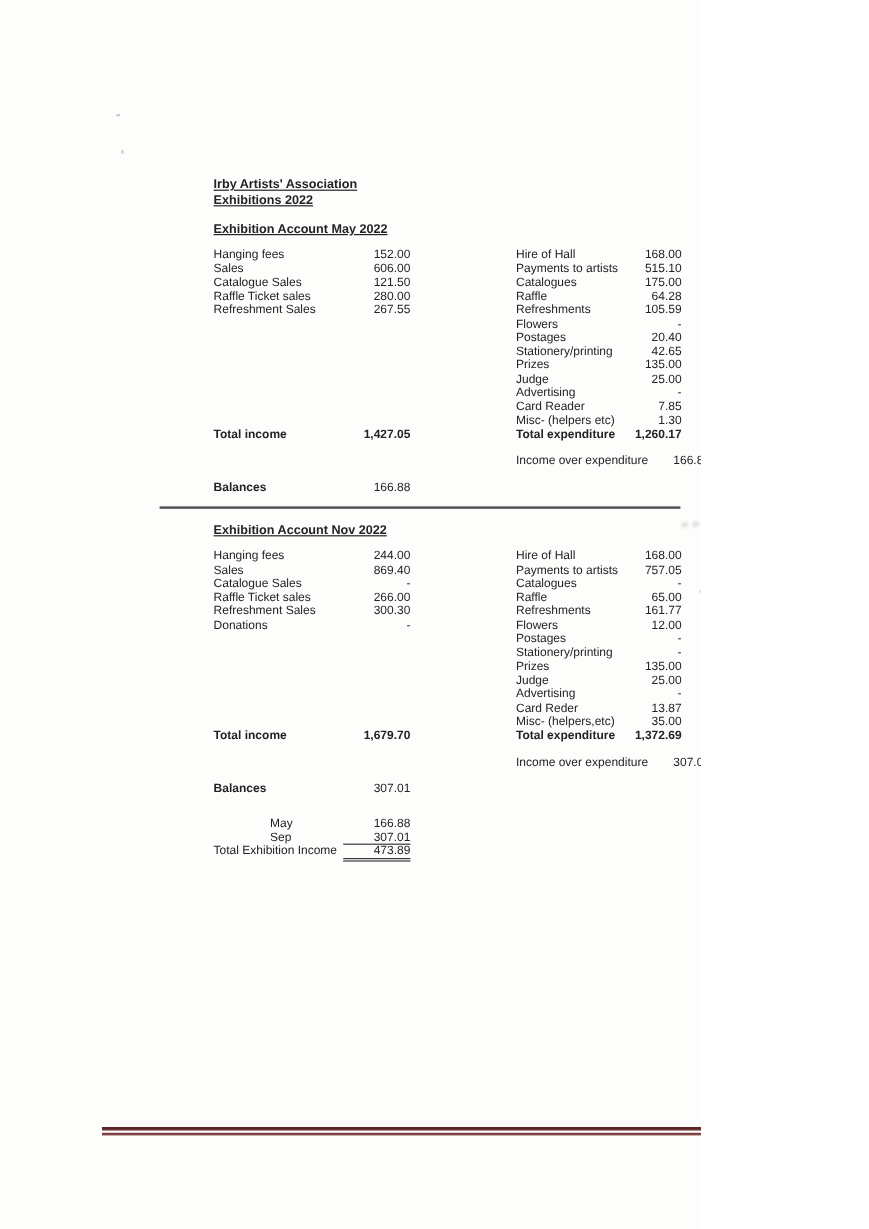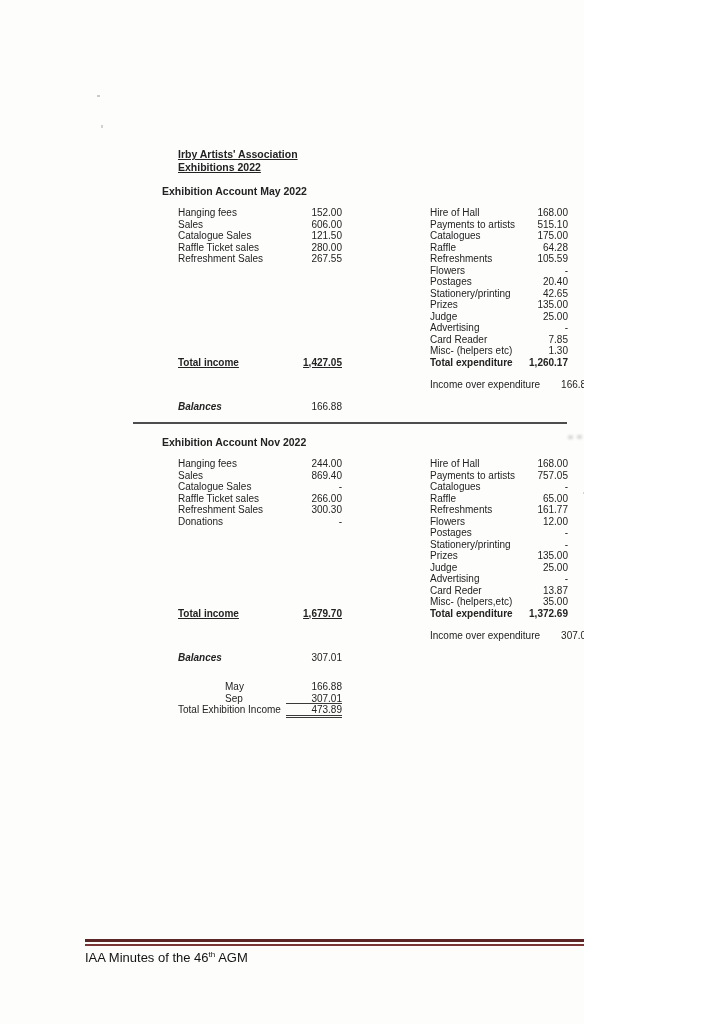--- a/index.html
+++ b/index.html
@@ -4,32 +4,32 @@
 <style>
   * { margin:0; padding:0; box-sizing:border-box; }
   body { width:724px; height:1024px; background:#ffffff; font-family:"Liberation Sans", sans-serif; }
   .page { position:relative; width:584px; height:1024px; background:#fdfdfc; overflow:hidden; }
   .scan { position:absolute; inset:0; color:#232323; filter:blur(0.3px); }
 
   .doc-header { position:absolute; left:178px; top:148px; font-size:10.5px; font-weight:bold; line-height:13px; }
   .doc-header div { text-decoration:underline; }
 
   .account { position:absolute; left:133px; width:434px; height:251px; }
-  .account-title { position:absolute; left:29px; top:0; font-size:10.5px; font-weight:bold; }
+  .account-title { position:absolute; left:45px; top:0; font-size:10.5px; font-weight:bold; text-decoration:underline; }
 
   .col { position:absolute; top:22px; font-size:10px; }
   .col-income { left:45px; width:164px; }
   .col-exp { left:297px; width:138px; }
 
   .row { display:flex; justify-content:space-between; height:11.5px; line-height:11.5px; }
   .row .lbl { white-space:nowrap; }
   .row .val { text-align:right; white-space:nowrap; }
   .bold { font-weight:bold; }
-  .bold-lbl .lbl { font-weight:bold;font-style:italic; }
-  .total-income { position:absolute; left:0; top:149.5px; width:100%;text-decoration:underline; }
+  .bold-lbl .lbl { font-weight:bold; }
+  .total-income { position:absolute; left:0; top:149.5px; width:100%; }
   .balance-row { position:absolute; left:0; top:194px; width:100%; }
   .net-row { margin-top:11px;gap:21px; }
 
   .divider { position:absolute; left:133px; top:422px; width:434px; height:2px; background:#4d4d4d; }
 
   .summary { position:absolute; left:178px; top:681px; width:164px; font-size:10px; }
   .srow { display:flex; height:11.5px; line-height:11.5px; }
   .srow .lbl { flex:1; padding-left:47px; white-space:nowrap; }
   .srow .val { width:56px; text-align:right; }
   .srows .srow:last-child .val { border-bottom:1px solid #3a3a3a; }
@@ -327,18 +327,14 @@
     <div class="mark-dash"></div>
     <div class="smudge"></div>
     <div class="speck1"></div>
     <div class="speck2"></div>
     <div class="speck3"></div>
   </div>
 
   <div class="footer">
     <div class="rule-a"></div>
     <div class="rule-b"></div>
-    <div class="footer-text">
-      <span><span>IAA Minutes of the 46</span><sup>th</sup><span> AGM</span></span>
-      <span>Page 8</span>
-    </div>
   </div>
 </div>
 
 </body></html>

